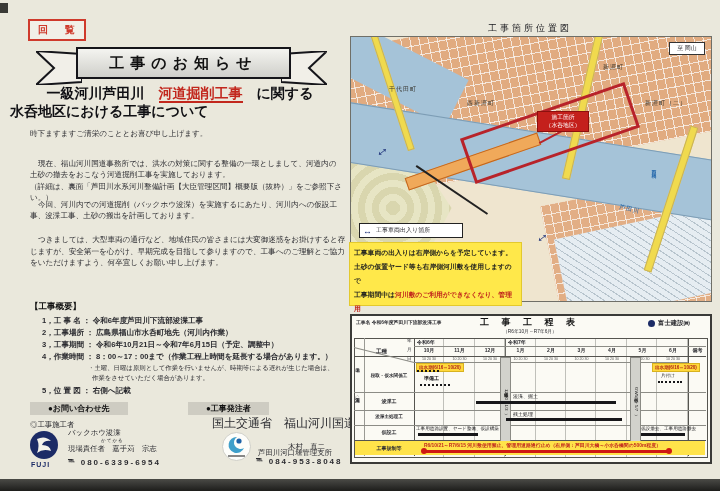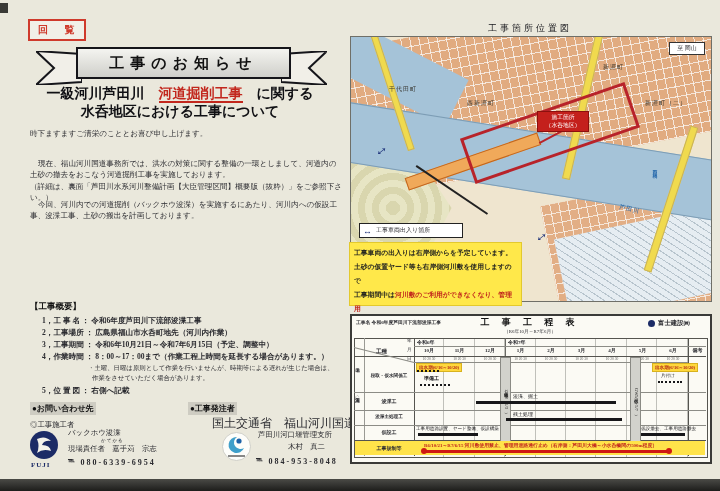--- a/index.html
+++ b/index.html
@@ -1,30 +1,30 @@
 <!DOCTYPE html>
 <html><head>
 <meta charset="utf-8">
 <style>
   html,body{margin:0;padding:0;background:#b9b9b1;}
   #page{position:relative;width:720px;height:491px;background:#eae8dc;overflow:hidden;
-        font-family:Liberation Serif, serif;color:#2b2b30;}
+        font-family:Liberation Sans, sans-serif;color:#2b2b30;}
   .abs{position:absolute;}
   .t{position:absolute;white-space:nowrap;}
   .ctr{text-align:center;}
   .red{color:#c2271d;}
   .b{font-weight:bold;}
   
   #kairan{border:2px solid #cf3a2c;color:#cf3a2c;font-weight:bold;font-size:10px;
           letter-spacing:7px;padding:2px 2px 2px 8px;background:rgba(255,255,255,.35);}
   
   .ribbon-main{border:2px solid #15151a;background:linear-gradient(#f4f4f0,#cfcfca);
                display:flex;align-items:center;justify-content:center;}
   
-  .band{background:rgba(60,60,60,.16);padding:1px 2px;font-weight:bold;font-size:8px;color:#111;}
+  .band{background:rgba(60,60,60,.16);padding:1px 18px;font-weight:bold;font-size:8px;color:#111;}
   
   #map{border:1px solid #6f6f68;background:#efe5cf;overflow:hidden;}
   .urban{background:
       repeating-linear-gradient(90deg,rgba(255,255,255,.75) 0 1px,transparent 1px 9px),
       repeating-linear-gradient(0deg,rgba(255,255,255,.75) 0 1px,transparent 1px 10px),
       #dfa173;}
   .river{background:#a5c3d8;}
   .road{background:#f0da4e;border:1px solid #c9b25a;}
   .maplabel{position:absolute;font-size:6px;color:#35322a;letter-spacing:1px;}
   
@@ -57,26 +57,27 @@
   <svg class="abs" style="left:281px;top:51px;" width="46" height="34" viewBox="0 0 46 34">
     <polygon points="0,3 46,0 28,17 46,34 0,31" fill="#f1efe8" stroke="#15151a" stroke-width="2"></polygon>
   </svg>
   <div class="abs ribbon-main" style="left:76px;top:47px;width:211px;height:28px;">
     <span style="font-size:15px;font-weight:bold;letter-spacing:6px;color:#111;">工事のお知らせ</span>
   </div>
 
   <div class="t b" style="left:10px;top:85px;width:340px;text-align:center;font-size:14px;color:#101014;">
     <span>一級河川芦田川　</span><span class="red" style="border-bottom:2px solid #c2271d;">河道掘削工事</span><span>　に関する</span>
   </div>
-  <div class="t b" style="left:10px;top:103px;width:340px;text-align:center;font-size:14px;color:#101014;">水呑地区における工事について</div>
+  <div class="t b" style="left:10px;top:103px;width:340px;font-size:14px;color:#101014;">水呑地区における工事について</div>
 
   <div class="abs" style="left:30px;top:128px;width:314px;font-size:7.6px;line-height:11px;">時下ますますご清栄のこととお喜び申し上げます。</div>
   <div class="abs" style="left:30px;top:158px;width:314px;font-size:7.6px;line-height:11px;text-indent:8px;">現在、福山河川国道事務所では、洪水の対策に関する整備の一環としまして、河道内の土砂の撤去をおこなう河道掘削工事を実施しております。</div>
   <div class="abs" style="left:30px;top:181px;width:314px;font-size:7.6px;line-height:11px;">（詳細は、裏面「芦田川水系河川整備計画【大臣管理区間】概要版（抜粋）」をご参照下さい。）</div>
   <div class="abs" style="left:30px;top:199px;width:314px;font-size:7.6px;line-height:11px;text-indent:8px;">今回、河川内での河道掘削（バックホウ浚渫）を実施するにあたり、河川内への仮設工事、浚渫工事、土砂の搬出を計画しております。</div>
+  <div class="abs" style="left:30px;top:234px;width:316px;font-size:7.6px;line-height:11.5px;text-indent:8px;">つきましては、大型車両の通行など、地域住民の皆さまには大変御迷惑をお掛けすると存じますが、安全第一を心がけ、早期完成を目指して参りますので、工事へのご理解とご協力をいただけますよう、何卒宜しくお願い申し上げます。</div>
 
   <div class="t b" style="left:30px;top:301px;font-size:8.5px;color:#111;">【工事概要】</div>
   <div class="t b" style="left:42px;top:316px;font-size:7.6px;">1，工 事 名 ： 令和6年度芦田川下流部浚渫工事</div>
   <div class="t b" style="left:42px;top:328px;font-size:7.6px;">2，工事場所 ： 広島県福山市水呑町地先（河川内作業）</div>
   <div class="t b" style="left:42px;top:340px;font-size:7.6px;">3，工事期間 ： 令和6年10月21日～令和7年6月15日（予定、調整中）</div>
   <div class="t b" style="left:42px;top:352px;font-size:7.6px;">4，作業時間 ： 8：00～17：00まで（作業工程上時間を延長する場合があります。）</div>
   <div class="t" style="left:88px;top:364px;font-size:6.4px;">・土曜、日曜は原則として作業を行いませんが、時期等による遅れが生じた場合は、</div>
   <div class="t" style="left:92px;top:374px;font-size:6.4px;">作業をさせていただく場合があります。</div>
   <div class="t b" style="left:42px;top:386px;font-size:7.6px;">5，位 置 図 ： 右側へ記載</div>
 
@@ -96,21 +97,21 @@
   <div class="t" style="left:68px;top:444px;font-size:7.4px;">現場責任者　嘉手苅　宗志</div>
   <div class="t b" style="left:68px;top:456px;font-size:8px;letter-spacing:2px;">℡ 080-6339-6954</div>
 
   <div class="abs" style="left:222px;top:432px;width:27px;height:27px;border-radius:50%;background:#fdfdfa;border:1px solid #cfcfc8;">
     <svg width="27" height="27" viewBox="0 0 27 27">
       <path d="M14,4 a8,8 0 1 0 7,11 a6,6 0 1 1 -7,-11z" fill="#3f9fca"></path>
       <circle cx="16" cy="8" r="2.6" fill="#1d62a8"></circle>
       <path d="M5,23 h17" stroke="#555" stroke-width="1.4"></path>
     </svg>
   </div>
-  <div class="t" style="left:258px;top:430px;font-size:7.4px;">芦田川河口堰管理支所</div>
+  <div class="t" style="left:258px;top:448px;font-size:7.4px;">芦田川河口堰管理支所</div>
   <div class="t" style="left:288px;top:442px;font-size:7.4px;">木村　真二</div>
   <div class="t b" style="left:256px;top:455px;font-size:8px;letter-spacing:2px;">℡ 084-953-8048</div>
 
   <div class="t" style="left:352px;top:22px;width:356px;text-align:center;font-size:9px;letter-spacing:3px;color:#15151a;">工事箇所位置図</div>
 
   <div class="abs" id="map" style="left:350px;top:36px;width:360px;height:264px;">
 
     <div class="abs urban" style="left:-20px;top:-24px;width:420px;height:150px;transform:rotate(-11deg);opacity:.85;"></div>
     <div class="abs urban" style="left:200px;top:150px;width:190px;height:130px;transform:rotate(-11deg);opacity:.8;"></div>
 

